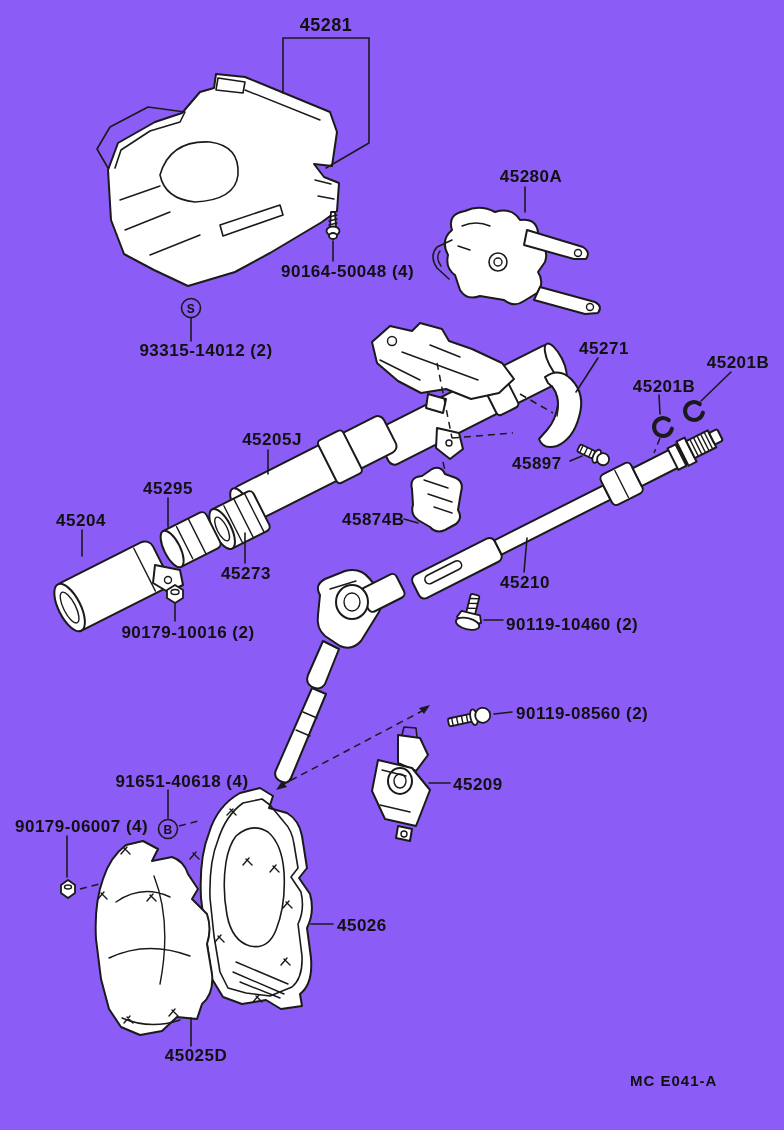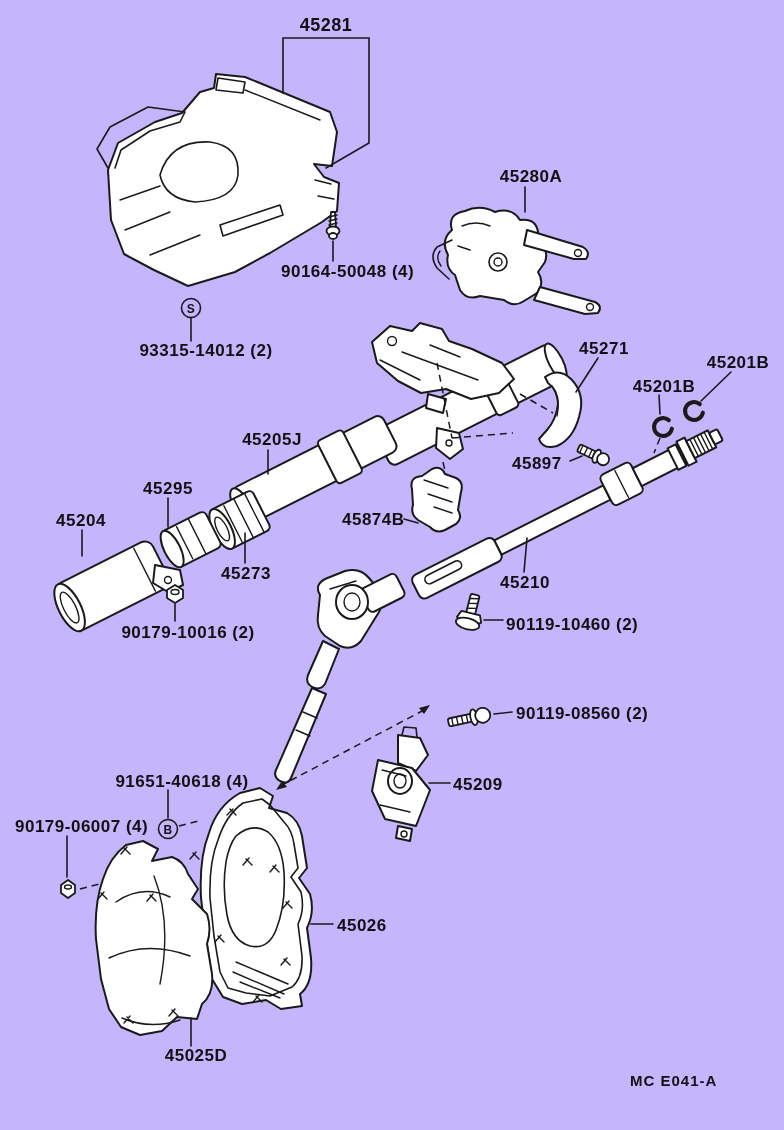--- a/index.html
+++ b/index.html
@@ -1,16 +1,16 @@
 <!DOCTYPE html>
 <html><head>
 <meta charset="utf-8">
 <style>
   html,body{margin:0;padding:0;background:#ffffff;}
-  .stage{position:relative;width:784px;height:1130px;background:#c4b5fd;overflow:hidden;}
+  .stage{position:relative;width:784px;height:1130px;background:#8b5cf6;overflow:hidden;}
   svg{display:block}
   .part{fill:#ffffff;stroke:#1a1a1a;stroke-width:2;stroke-linejoin:round;stroke-linecap:round;}
   .part-thin{fill:none;stroke:#1a1a1a;stroke-width:1.6;stroke-linejoin:round;stroke-linecap:round;}
   .detail{fill:none;stroke:#1a1a1a;stroke-width:1.4;stroke-linecap:round;}
   .leader{fill:none;stroke:#1a1a1a;stroke-width:1.6;stroke-linecap:round;}
   .dash{fill:none;stroke:#1a1a1a;stroke-width:1.5;stroke-dasharray:7 5;}
   .ring{fill:none;stroke:#1a1a1a;stroke-width:4;stroke-linecap:round;}
   .fast{fill:#ffffff;stroke:#1a1a1a;stroke-width:1.8;stroke-linejoin:round;}
   text{font-family:"Liberation Sans","DejaVu Sans",sans-serif;font-weight:bold;fill:#111;letter-spacing:.5px;}
   .lbl{font-size:17px;}

